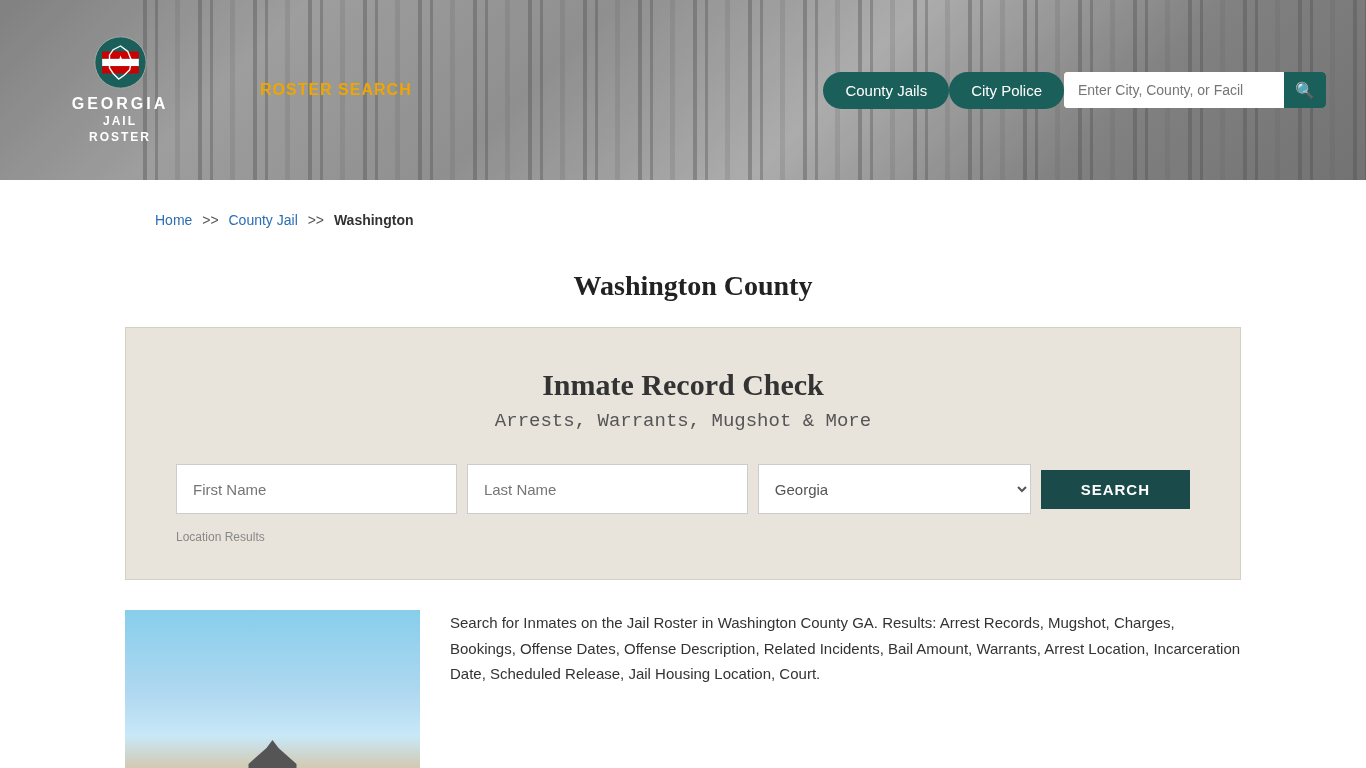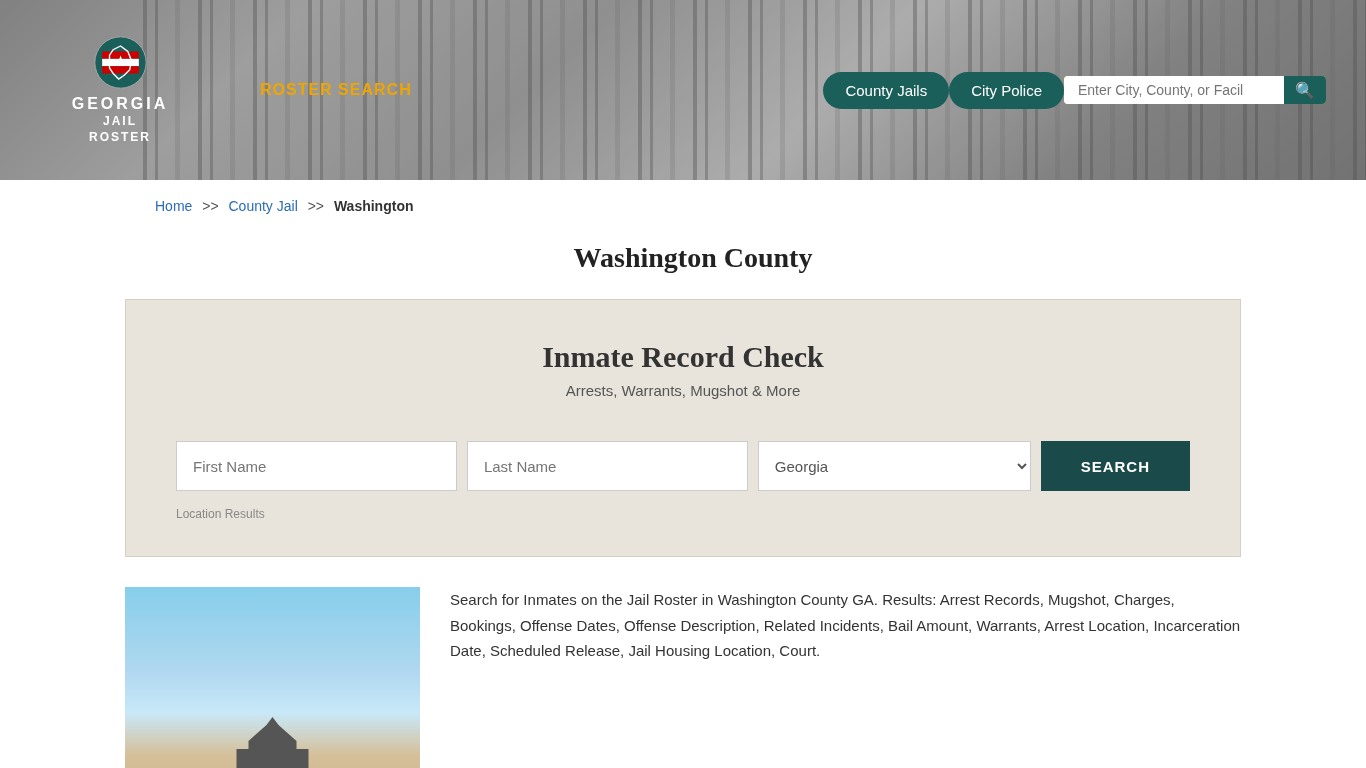--- a/index.html
+++ b/index.html
@@ -97,21 +97,21 @@
       cursor: pointer;
       font-weight: 500;
     }
 
     .search-bar {
       display: flex;
       align-items: center;
       background: #fde047;
       border-radius: 4px;
       overflow: hidden;
-      height: 28px;
+      height: 36px;
     }
     .search-bar input {
       border: none;
       outline: none;
       padding: 0 14px;
       font-size: 14px;
       width: 220px;
       height: 100%;
       color: #999;
       font-family: Arial, sans-serif;
@@ -124,21 +124,21 @@
       cursor: pointer;
       display: flex;
       align-items: center;
       justify-content: center;
       color: #fff;
       font-size: 16px;
     }
 
     
     .breadcrumb {
-      padding: 18px 155px;
+      padding: 32px 155px;
       font-family: Arial, sans-serif;
       font-size: 14px;
       color: #555;
     }
     .breadcrumb a {
       color: #2a6db5;
       text-decoration: none;
     }
     .breadcrumb .sep { margin: 0 6px; color: #555; }
     .breadcrumb .current { font-weight: bold; color: #333; }
@@ -166,24 +166,24 @@
     .record-check-box h2 {
       text-align: center;
       font-family: Georgia, serif;
       font-size: 30px;
       font-weight: bold;
       color: #333;
       margin-bottom: 8px;
     }
     .record-check-box .subtitle {
       text-align: center;
-      font-family: Liberation Sans, sans-serif;
-      font-size: 15px;
+      font-family: Liberation Mono, monospace;
+      font-size: 19px;
       color: #555;
-      margin-bottom: 42px;
+      margin-bottom: 32px;
     }
     .search-form {
       display: flex;
       gap: 10px;
       align-items: center;
     }
     .search-form input {
       flex: 1;
       height: 50px;
       border: 1px solid #ccc;
@@ -203,21 +203,21 @@
       font-family: Arial, sans-serif;
       color: #555;
       background: #fff;
       outline: none;
       cursor: pointer;
     }
     .search-form .search-btn {
       background: #1a4a4a;
       color: #fff;
       border: none;
-      height: 50px;
+      height: 39px;
       padding: 0 40px;
       font-size: 15px;
       font-family: Arial, sans-serif;
       font-weight: bold;
       letter-spacing: 1px;
       cursor: pointer;
       text-transform: uppercase;
     }
     .sponsored {
       font-family: Arial, sans-serif;

